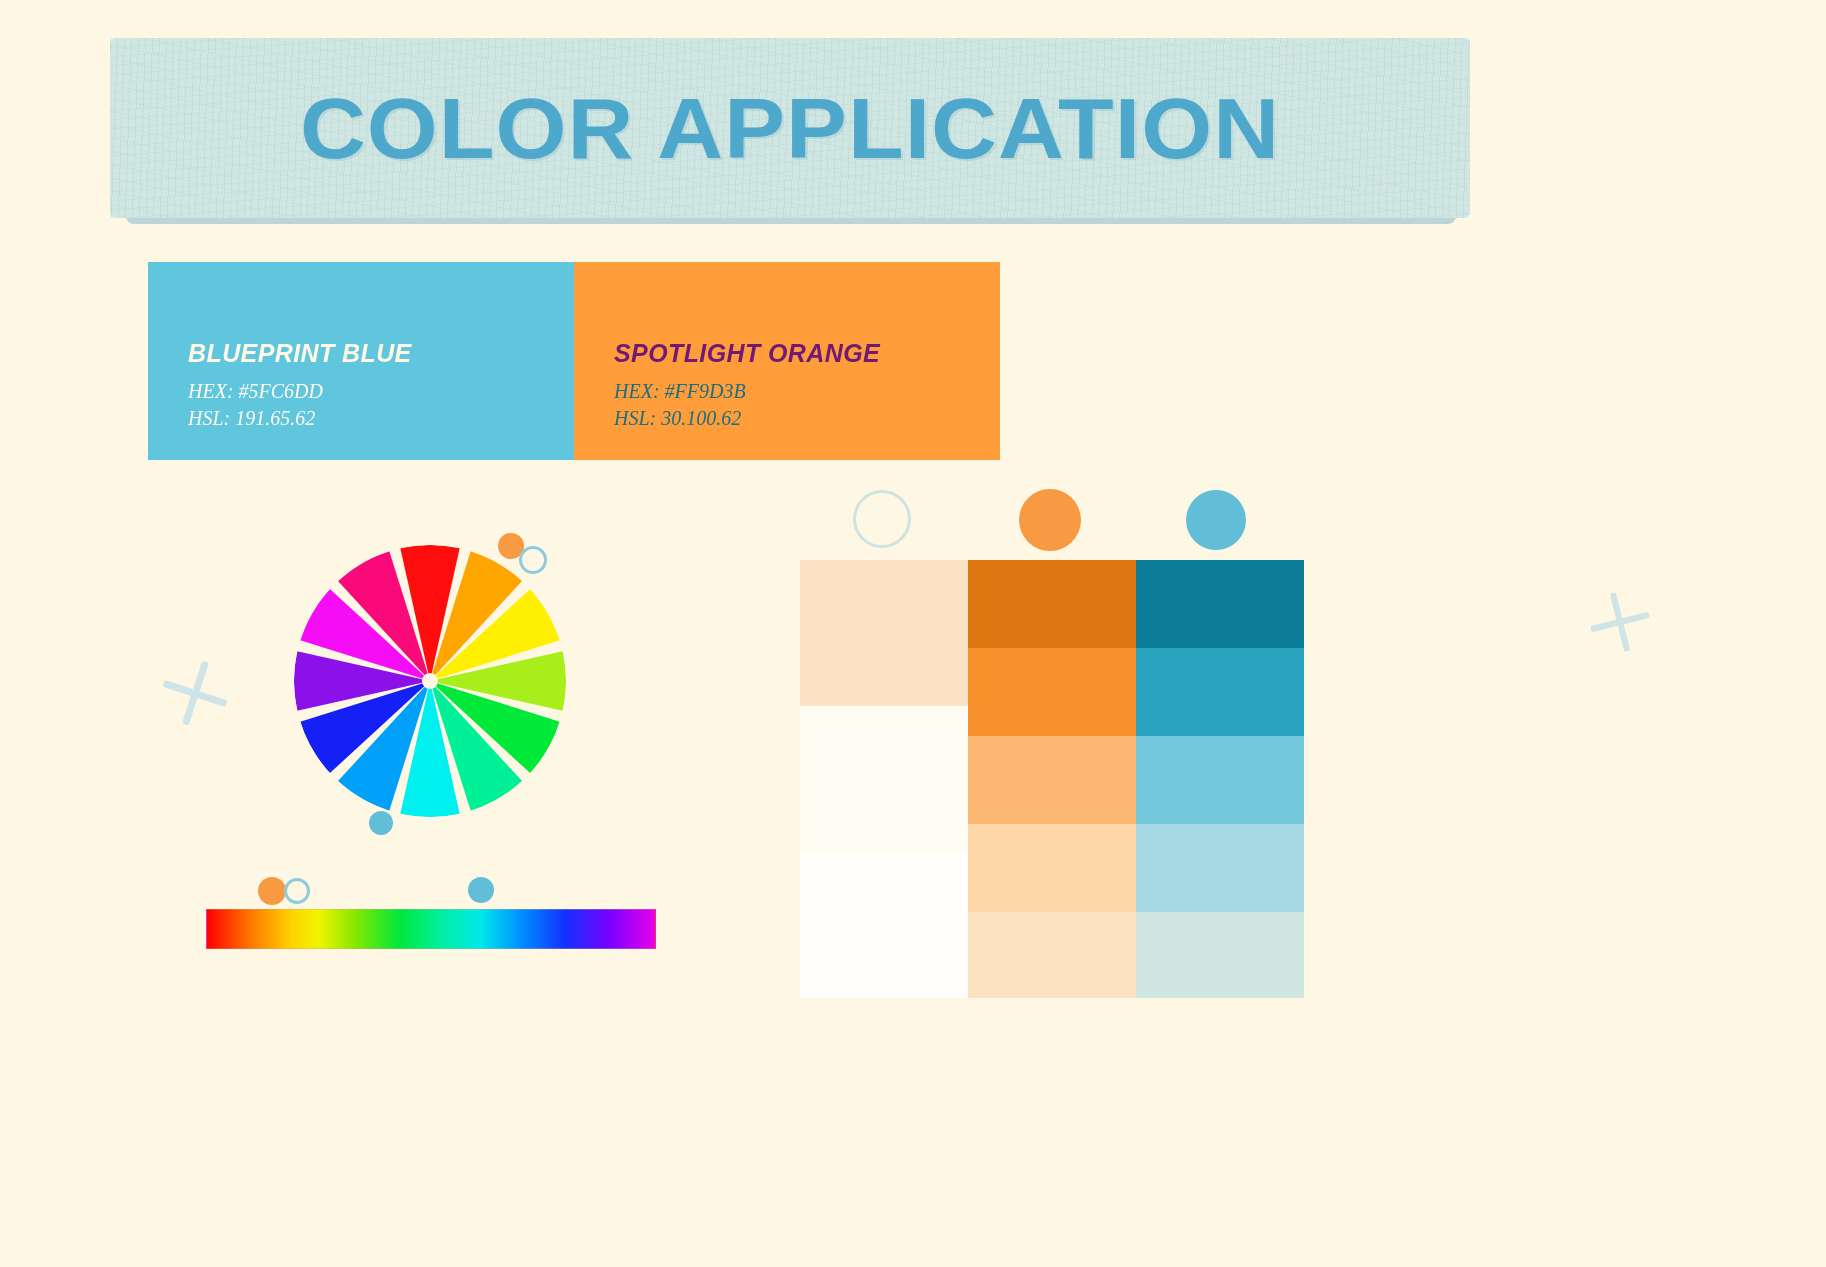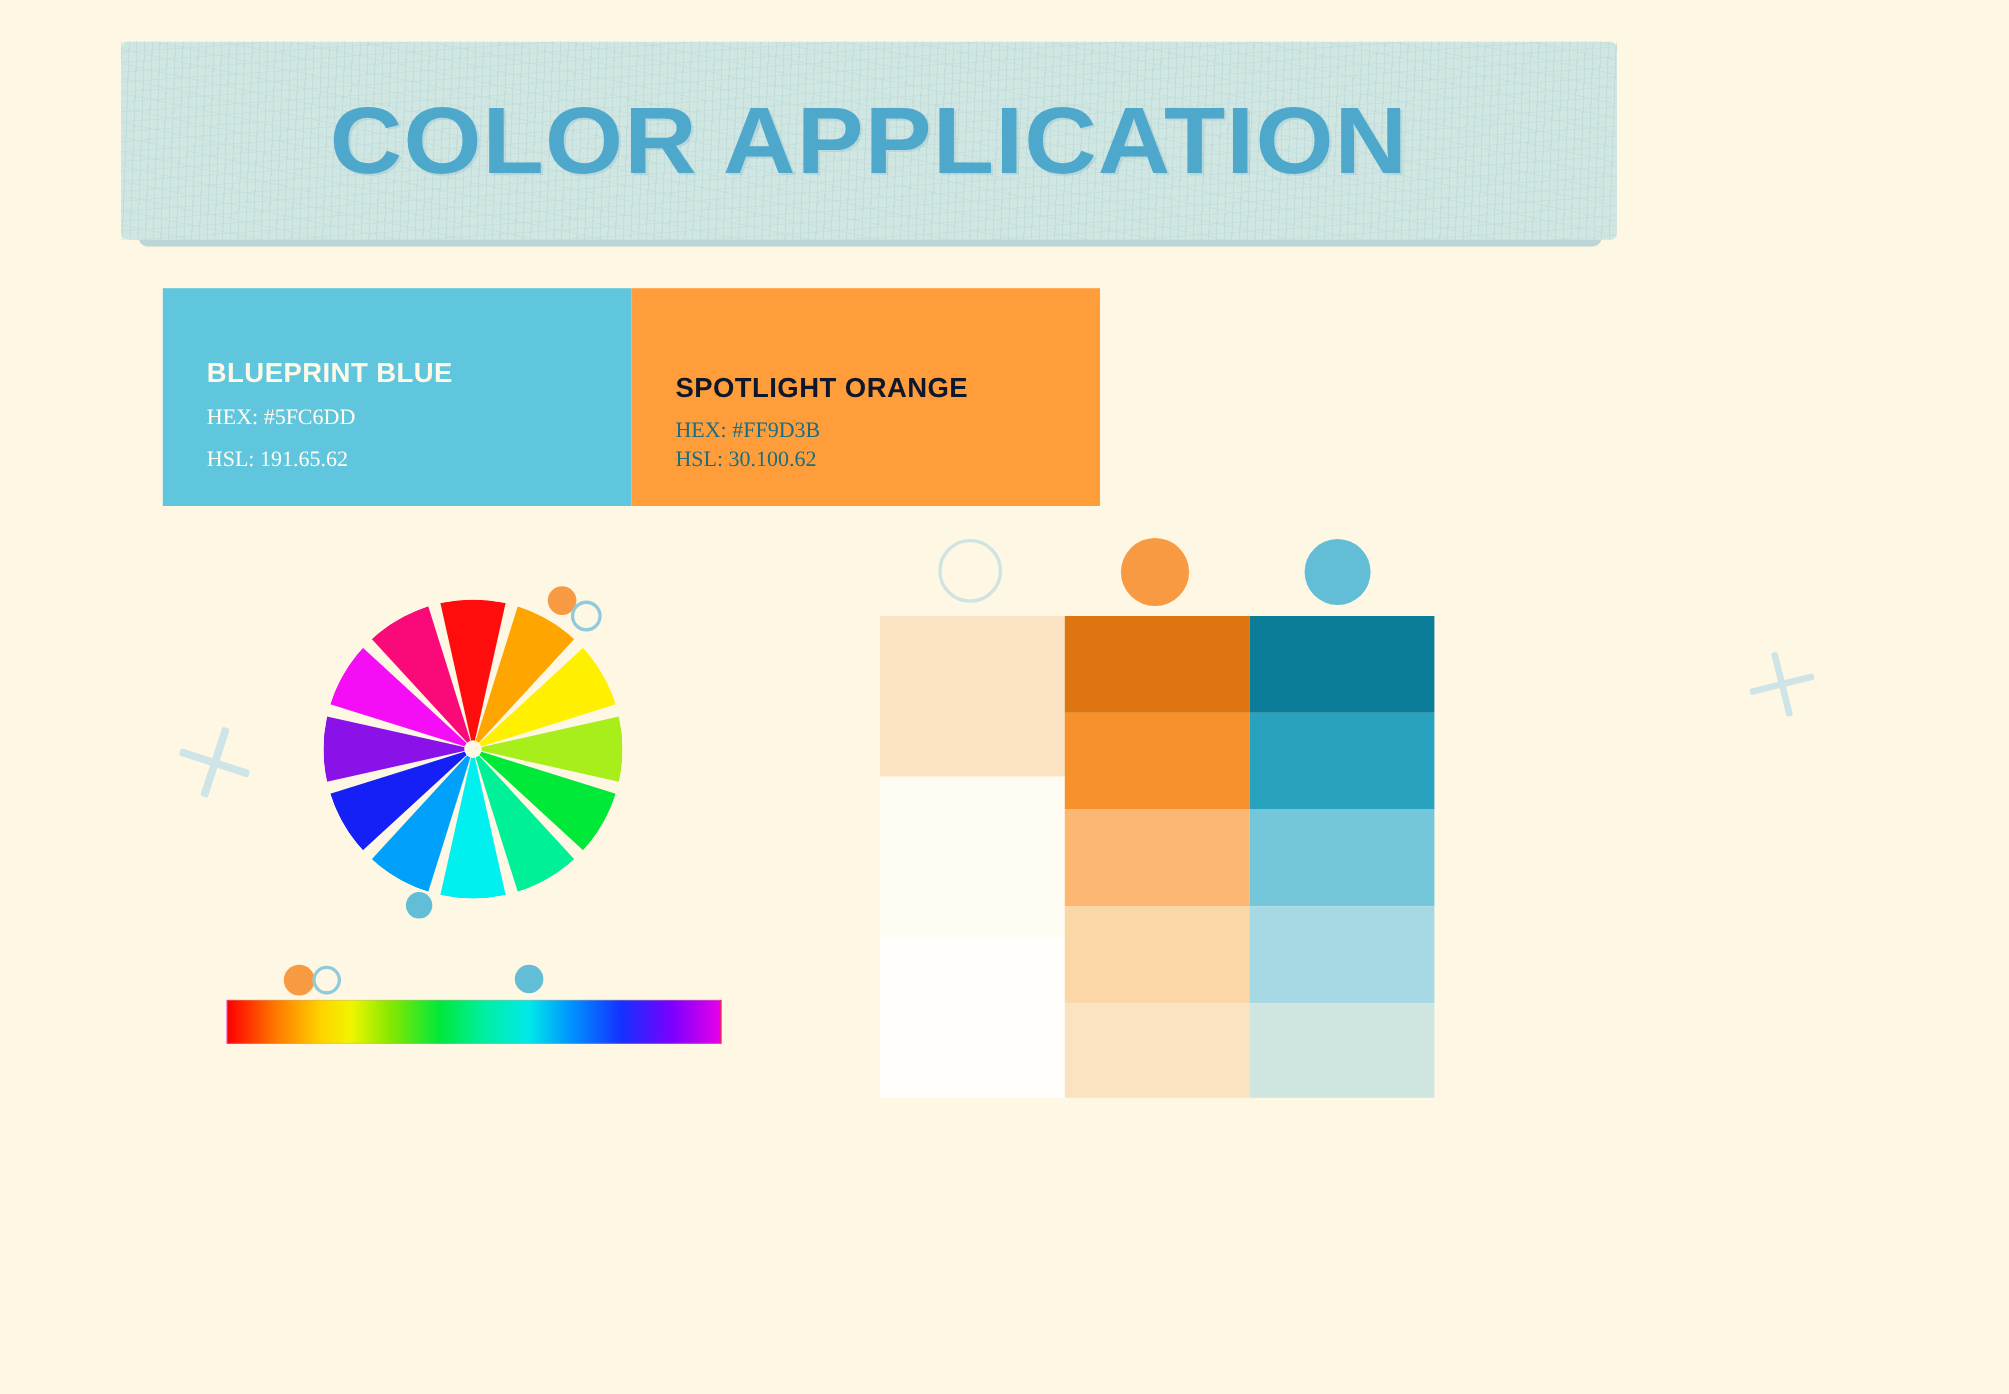--- a/index.html
+++ b/index.html
@@ -42,40 +42,41 @@
     transform:scaleX(1.06);
     font-family:"Liberation Sans", sans-serif;
     text-shadow:2px 2px 0 rgba(120,170,190,.22);
     z-index:3;
   }
 
   
   .swatch-panel{
     position:absolute;left:148px;top:262px;width:1228px;height:198px;
     display:flex;
+    font-style:italic;
   }
   .swatch{position:relative;height:100%;padding:0;box-sizing:border-box;}
   .swatch.blue{width:426px;background:#5FC6DD;}
   .swatch.orange{width:426px;background:#FF9D3B;}
   .swatch.white{width:428px;background:#FFF8E2;border:1px solid #D8E8E6;}
   .swatch-inner{position:absolute;left:40px;bottom:28px;}
   .swatch.white .swatch-inner{left:38px;}
   .swatch-name{
     font-size:25px;font-weight:bold;letter-spacing:.4px;
     margin:0 0 10px 0;white-space:nowrap;
     font-family:"Liberation Sans", sans-serif;
   }
   .swatch.blue .swatch-name{color:#FFF8E6;}
-  .swatch.orange .swatch-name{color:#0f172a;}
+  .swatch.orange .swatch-name{color:#701a75;}
   .swatch.white .swatch-name{color:#0F7E96;}
   .swatch-meta{
     font-family:"Liberation Serif", serif;
     font-size:20px;line-height:1.34;white-space:nowrap;
   }
-  .swatch.blue .swatch-meta{color:#FFFBF0;margin-top:12px;}
+  .swatch.blue .swatch-meta{color:#FFFBF0;}
   .swatch.orange .swatch-meta{color:#1A6E80;}
   .swatch.white .swatch-meta{color:#1A6E80;}
 
   
   .cross{position:absolute;}
   .cross span{
     position:absolute;left:0;top:0;
     background:#CFE4E6;border-radius:2px;display:block;
   }
 

